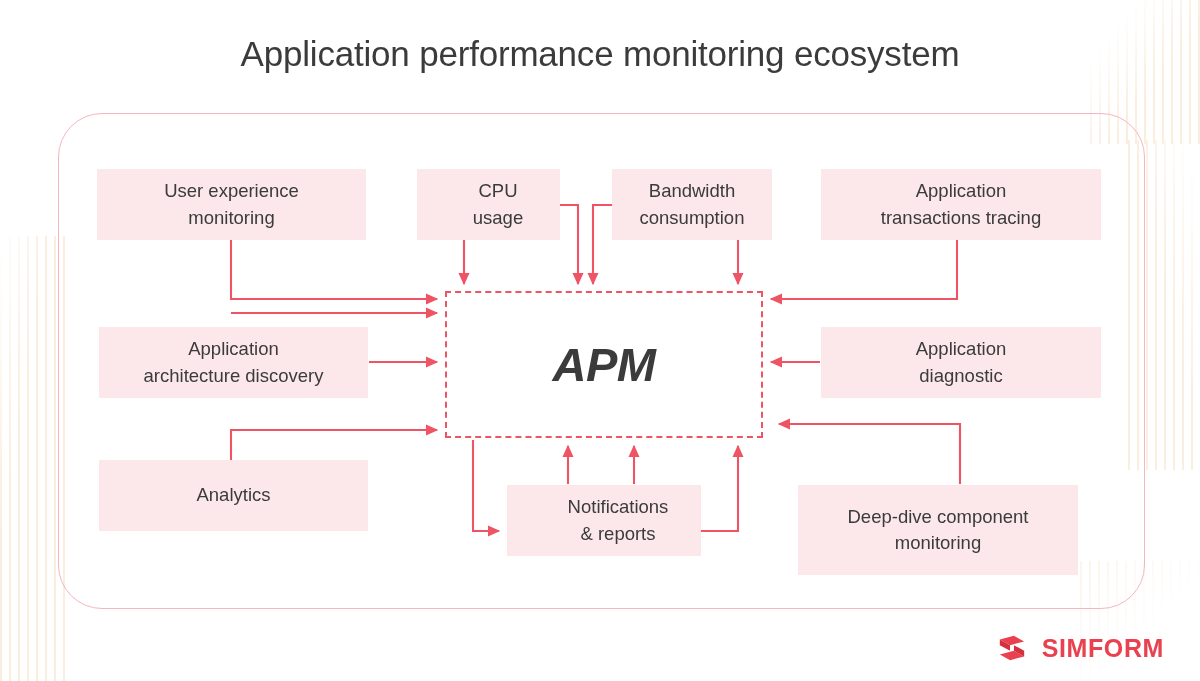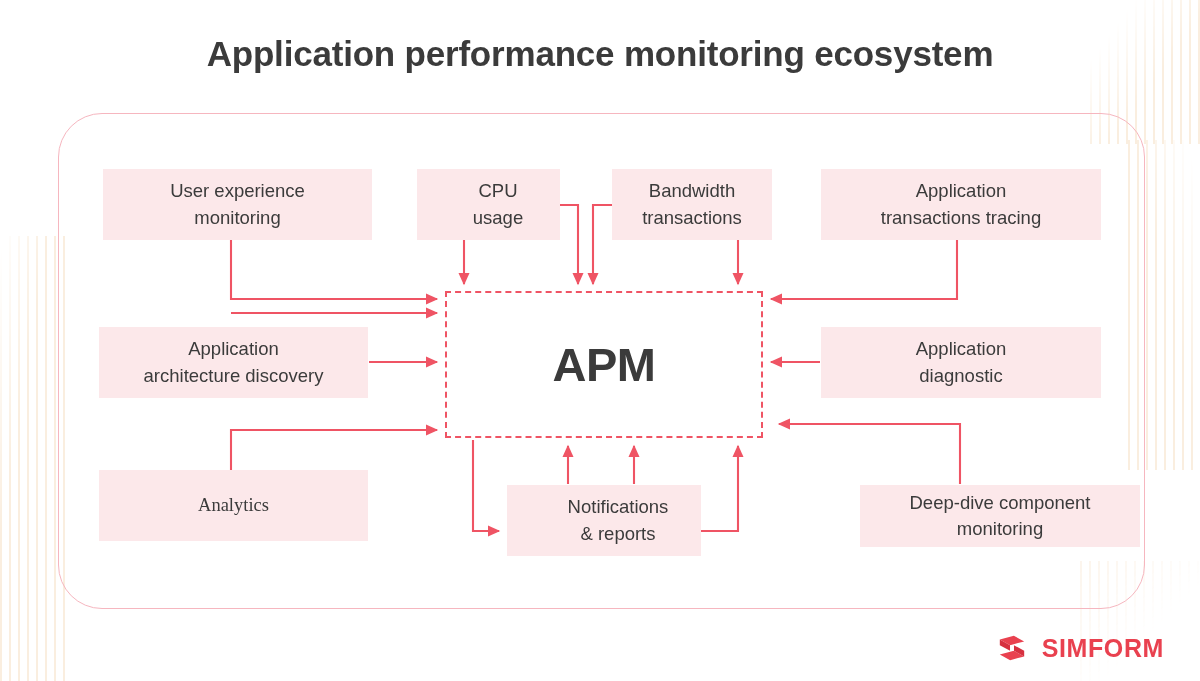--- a/index.html
+++ b/index.html
@@ -54,21 +54,21 @@
     mask-image: linear-gradient(to top left, rgba(0,0,0,0) 40%, #000 95%);
     opacity: .55;
   }
 
   
   .title {
     position: absolute;
     top: 34px; left: 0; width: 1200px;
     text-align: center;
     font-size: 35px;
-    font-weight: bold;
+    font-weight: normal;
     color: #3b3b3b;
     letter-spacing: -0.2px;
     z-index: 3;
   }
 
   
   .frame {
     position: absolute;
     left: 58px; top: 113px;
     width: 1087px; height: 496px;
@@ -106,20 +106,21 @@
     display: flex;
     align-items: center;
     justify-content: center;
     z-index: 3;
   }
   .apm-label {
     font-size: 47px;
     font-weight: bold;
     color: #3b3b3b;
     letter-spacing: -0.5px;
+    font-style: italic;
   }
 
   
   .logo {
     position: absolute;
     right: 36px; bottom: 18px;
     display: flex;
     align-items: center;
     gap: 15px;
     z-index: 5;
@@ -178,60 +179,60 @@
       <path d="M568,484 L568,446"></path>
       <path d="M634,484 L634,446"></path>
 
       <path d="M701,531 L738,531 L738,446"></path>
 
       <path d="M960,484 L960,424 L779,424"></path>
     </g>
   </svg>
 </div>
 
-<div class="node" style="left:103px; top:169px; width:269px; height:71px;">
+<div class="node" style="left:97px; top:169px; width:269px; height:71px;">
   <span style="white-space:pre-line;">User experience
 monitoring</span>
 </div>
 
 <div class="node" style="left:417px; top:169px; width:143px; height:71px;padding-left:25px;">
   <span style="white-space:pre-line;">CPU
 usage</span>
 </div>
 
 <div class="node" style="left:612px; top:169px; width:160px; height:71px;">
   <span style="white-space:pre-line;">Bandwidth
-transactions</span>
+consumption</span>
 </div>
 
 <div class="node" style="left:821px; top:169px; width:280px; height:71px;">
   <span style="white-space:pre-line;">Application
 transactions tracing</span>
 </div>
 
 <div class="node" style="left:99px; top:327px; width:269px; height:71px;">
   <span style="white-space:pre-line;">Application
 architecture discovery</span>
 </div>
 
 <div class="node" style="left:821px; top:327px; width:280px; height:71px;">
   <span style="white-space:pre-line;">Application
 diagnostic</span>
 </div>
 
-<div class="node" style="left:99px; top:470px; width:269px; height:71px;font-family:Liberation Serif, serif;">
+<div class="node" style="left:99px; top:460px; width:269px; height:71px;">
   <span style="white-space:pre-line;">Analytics</span>
 </div>
 
 <div class="node" style="left:507px; top:485px; width:194px; height:71px;">
   <span style="white-space:pre-line;margin-left:28px;">Notifications
 &amp; reports</span>
 </div>
 
-<div class="node" style="left:860px; top:485px; width:280px; height:62px;">
+<div class="node" style="left:798px; top:485px; width:280px; height:90px;">
   <span style="white-space:pre-line;">Deep-dive component
 monitoring</span>
 </div>
 
 <div class="apm">
   <span class="apm-label">APM</span>
 </div>
 
 <div class="logo">
   <span class="logo-mark">

